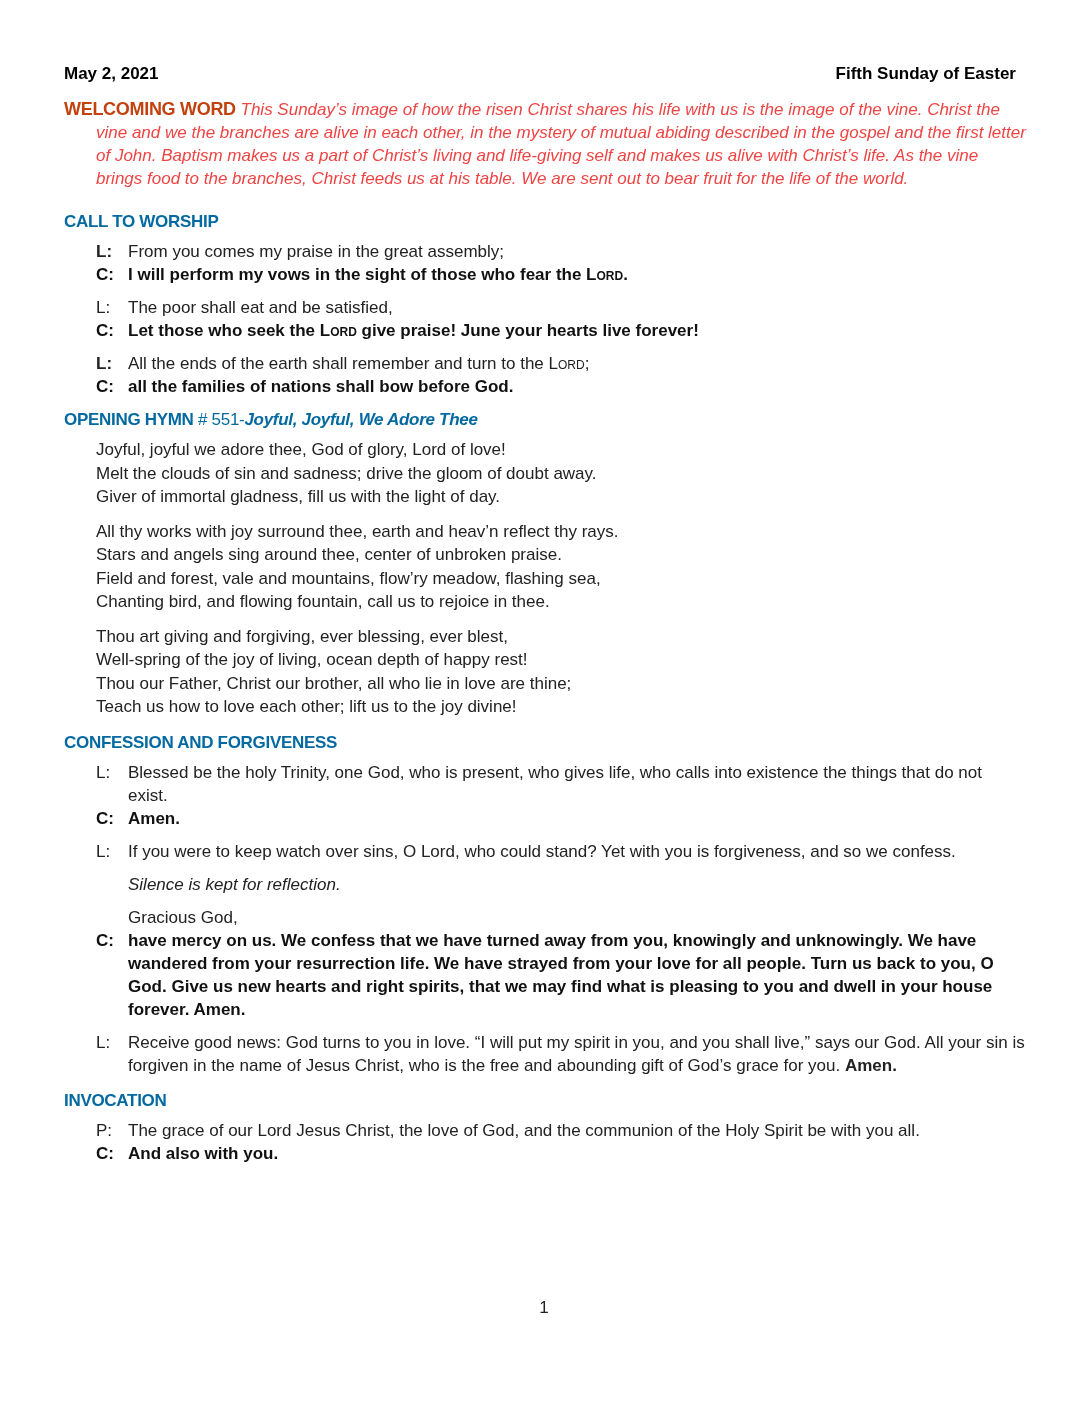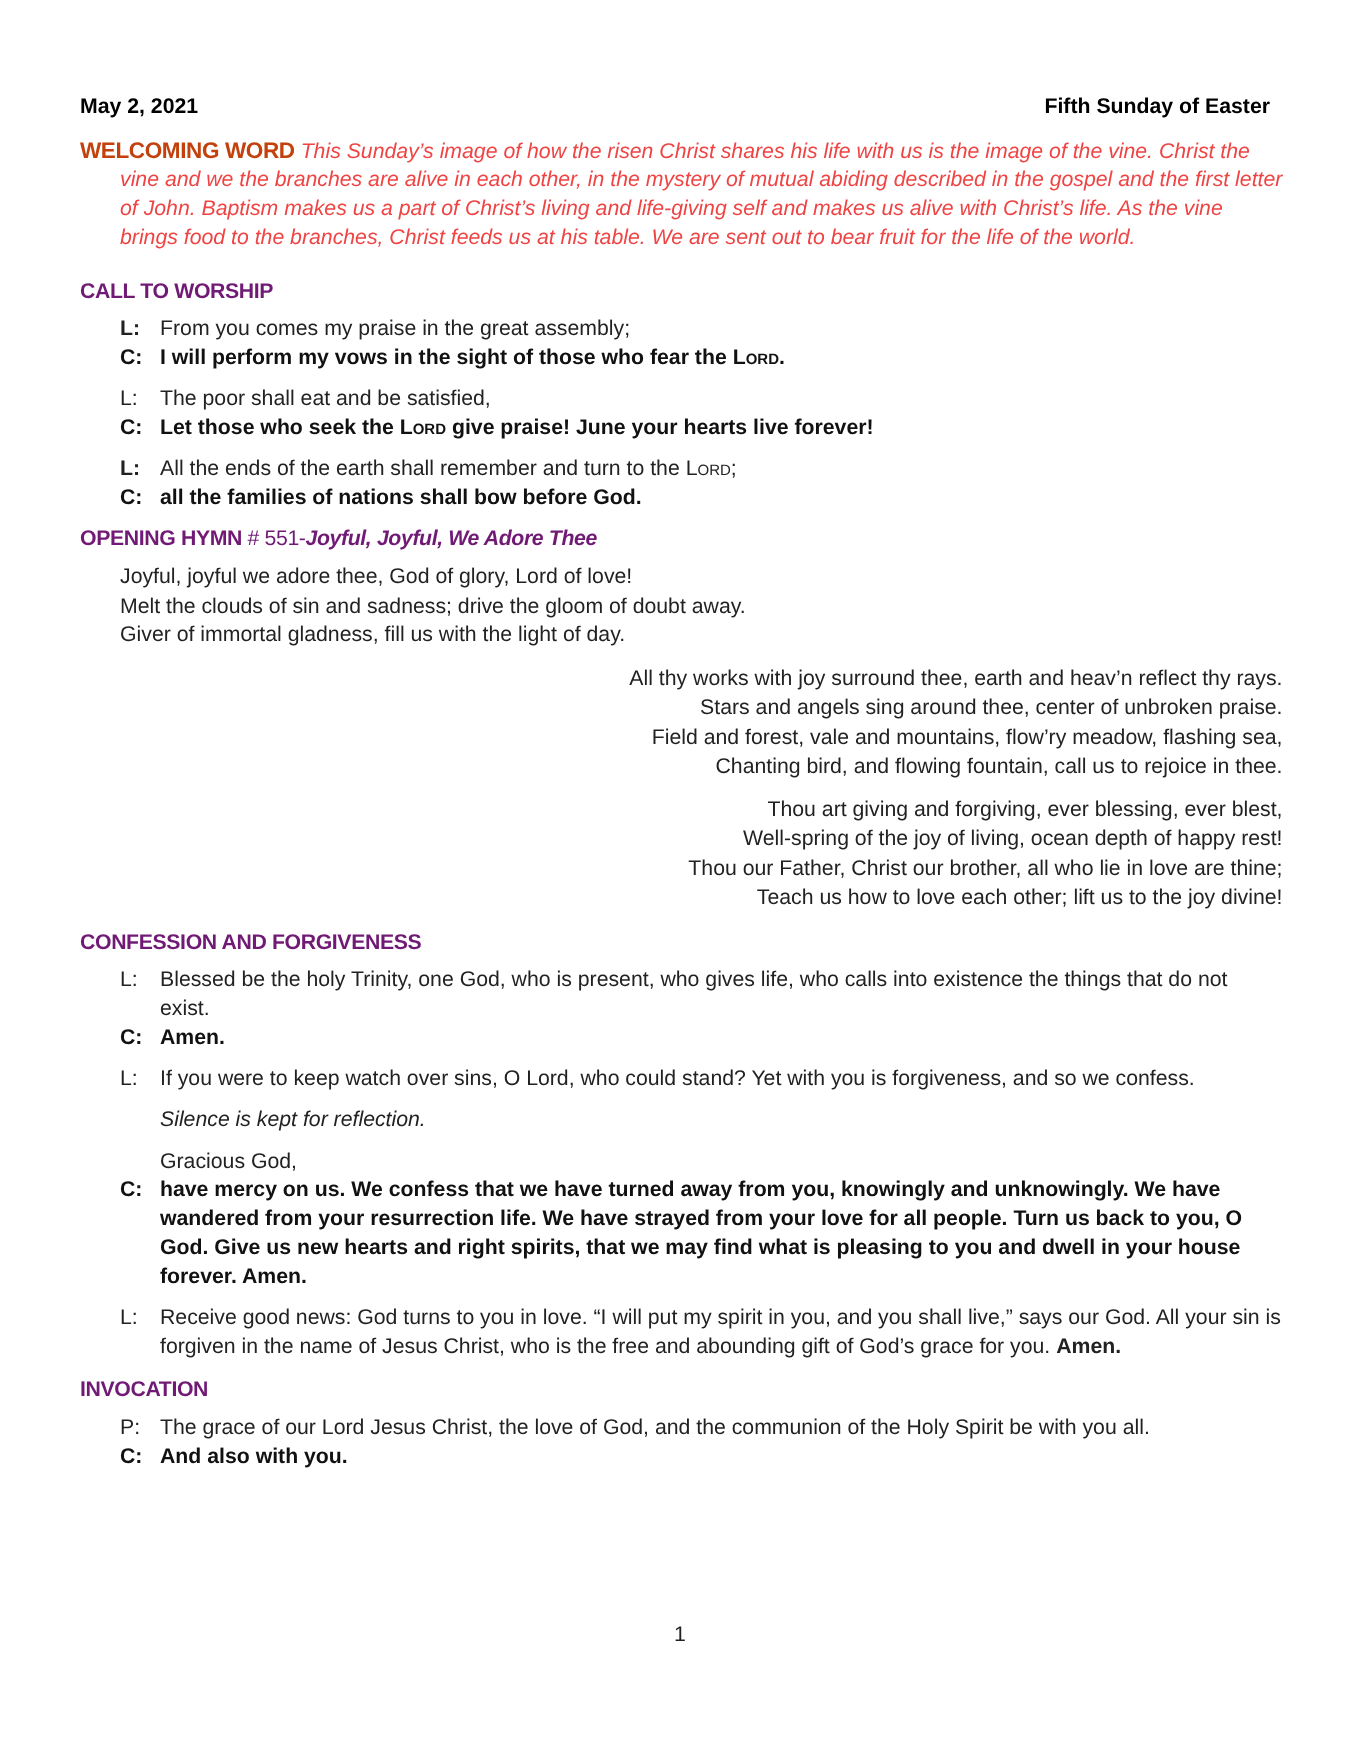--- a/index.html
+++ b/index.html
@@ -1,37 +1,37 @@
 <!DOCTYPE html>
 <html><head>
 <meta charset="utf-8">
 <style>
   html, body { margin: 0; padding: 0; background: #ffffff; }
   body {
     width: 1088px; height: 1408px; position: relative; overflow: hidden;
     font-family: "Liberation Sans", sans-serif; color: #222;
   }
-  .page { position: absolute; left: 64px; top: 75px; width: 962px; }
+  .page { position: absolute; left: 64px; top: 64px; width: 962px; }
   .hdr { display: flex; justify-content: space-between; font-weight: bold; font-size: 17px; color: #000; padding-right: 10px; height: 24px; }
   .welcome { margin-top: 10px; font-size: 17px; line-height: 23px; position: relative; }
   .welcome .label { font-weight: bold; color: #c2410c; font-size: 18px; letter-spacing: -0.3px; margin-top: 35px; }
   .welcome .text { font-style: italic; color: #ef4444; }
   .welcome-body { padding-left: 32px; text-indent: -32px; }
-  .section-title { font-weight: bold; font-size: 17px; color: #701a75; margin-top: 14px; letter-spacing: -0.3px; }
+  .section-title { font-weight: bold; font-size: 17px; color: #0369a1; margin-top: 14px; letter-spacing: -0.3px; }
   .hymn-title .hash { font-weight: normal; }
   .hymn-title .name { font-style: italic; }
   .lines { margin-top: 8px; padding-left: 32px; font-size: 17px; line-height: 23px; }
   .row { display: flex; }
   .row .sp { width: 32px; flex: none; }
   .row.c { font-weight: bold; color: #111; }
   .row.l .sp { font-weight: normal; }
   .gap { height: 10px; }
   .sc { font-variant: small-caps; }
   .stanza { margin-top: 8px; padding-left: 32px; font-size: 17px; line-height: 23.5px; }
-  .stanza + .stanza { margin-top: 11px; text-align: right; }
+  .stanza + .stanza { margin-top: 11px; }
   .italic { font-style: italic; }
   .pagenum { position: absolute; top: 1298px; left: 0; width: 1088px; text-align: center; font-size: 17px; }
   b { font-weight: bold; }
 </style>
 </head>
 <body>
 
 <div class="page">
   <div class="hdr">
     <span>May 2, 2021</span>

